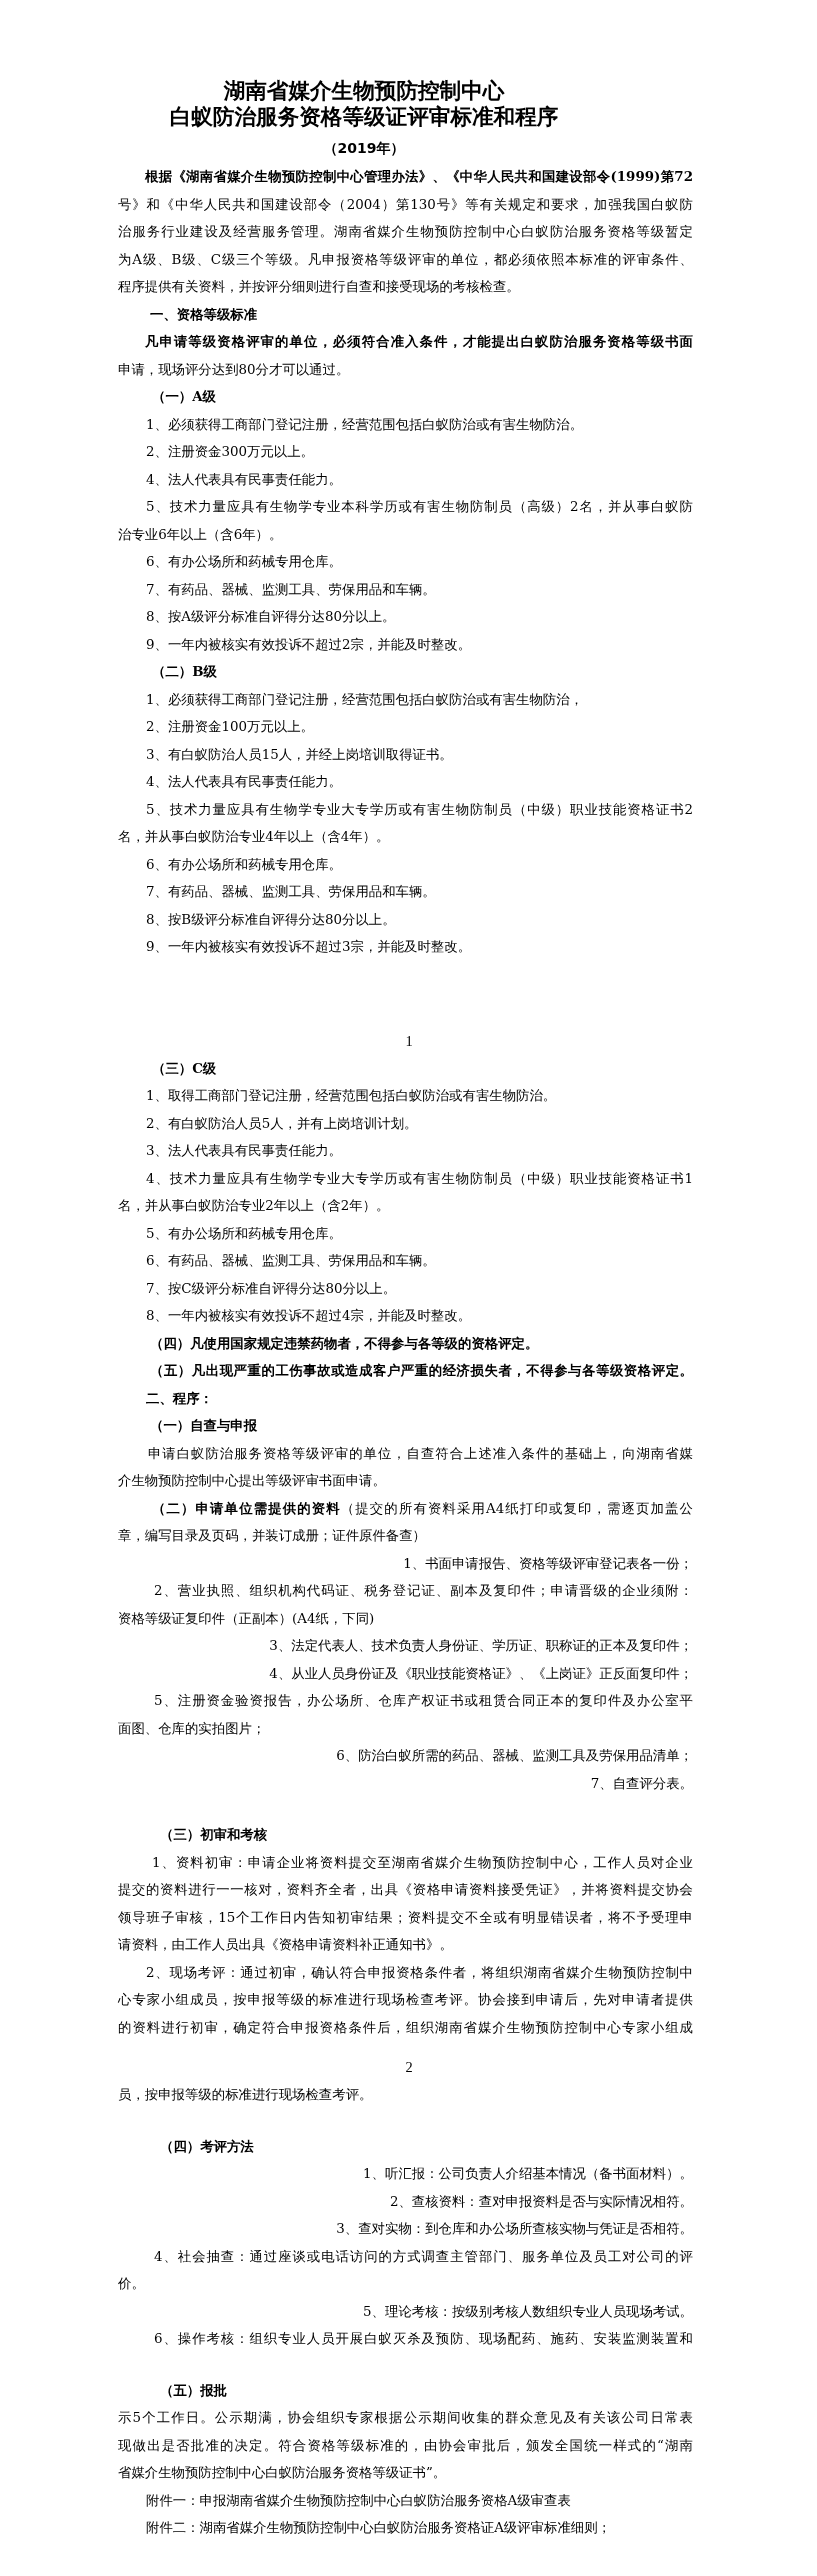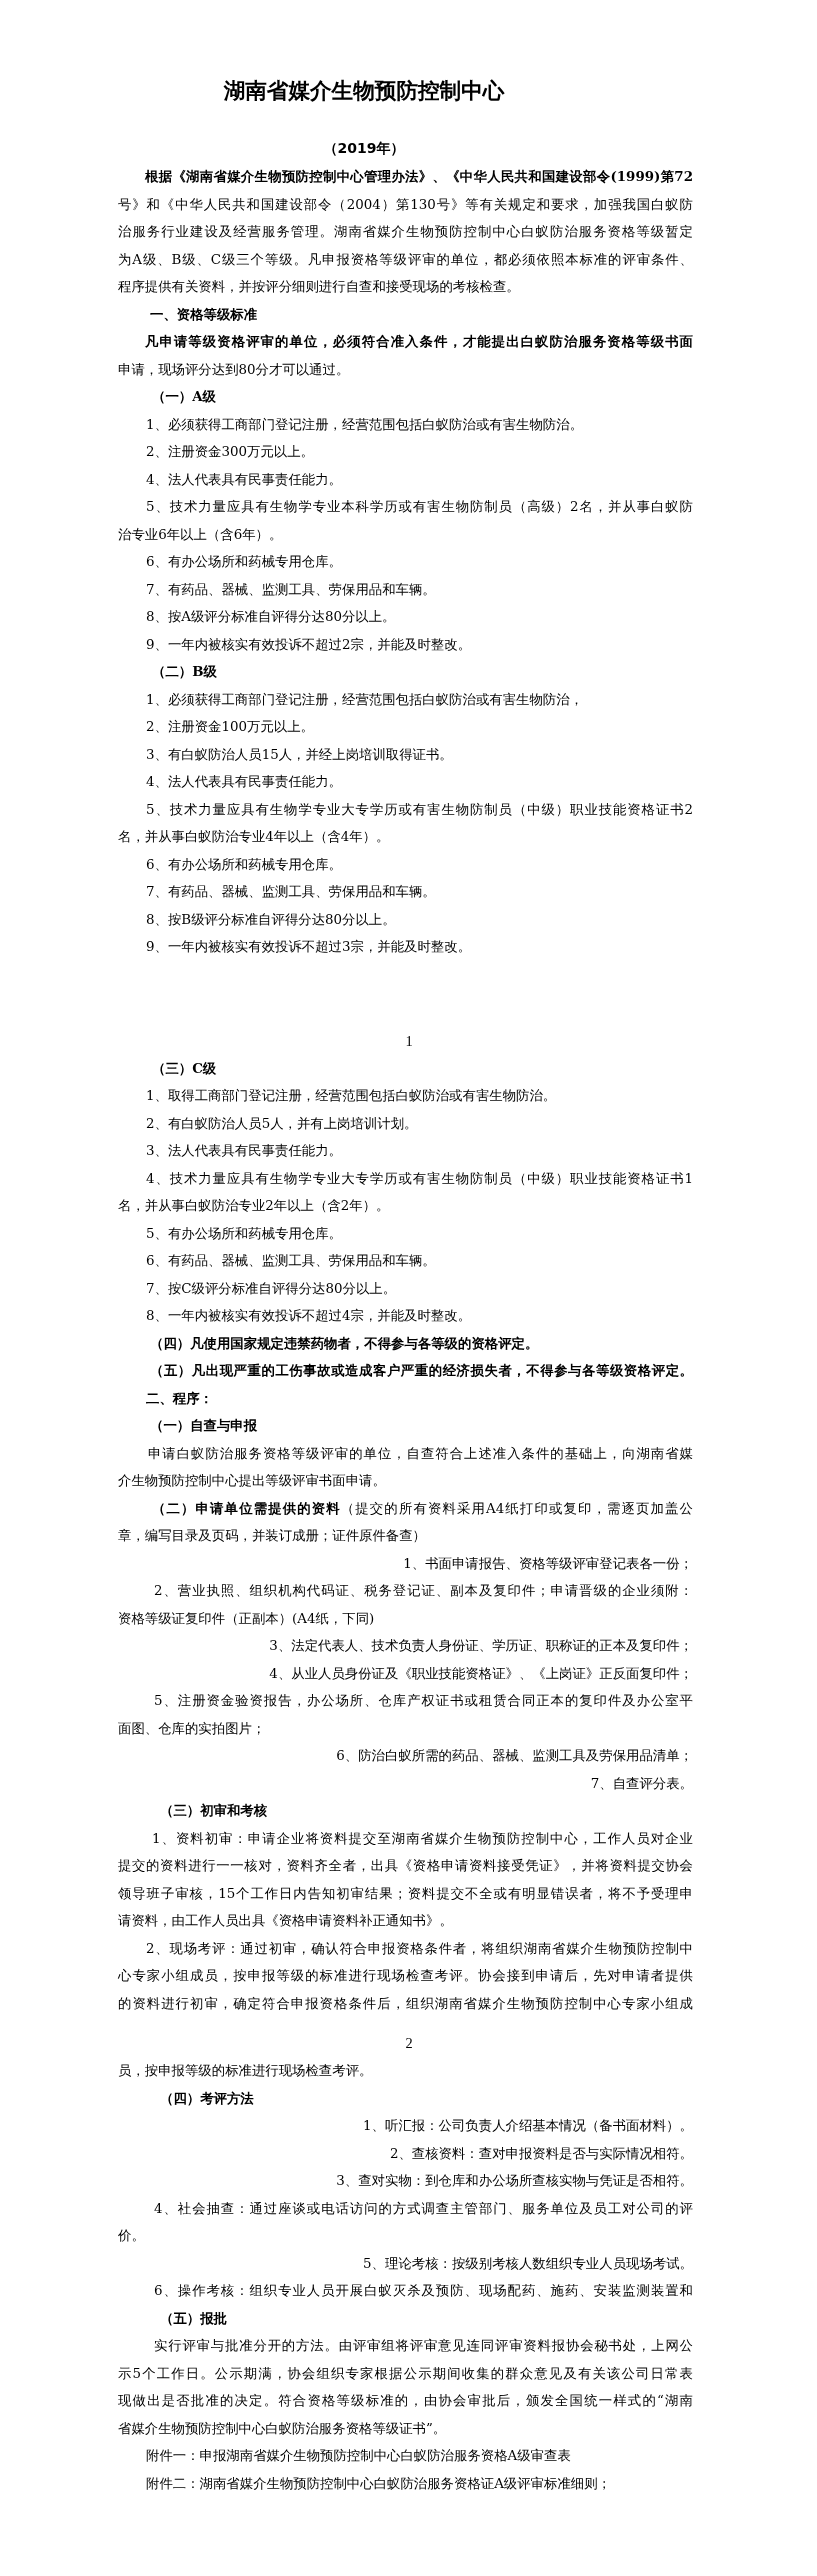--- a/index.html
+++ b/index.html
@@ -15,35 +15,36 @@
   .full { text-align: justify; text-align-last: justify; }
   .b { font-weight: bold; }
   .i0 { padding-left: 1px; }
   .i55 { padding-left: 28px; font-weight: bold; }
   .i56 { padding-left: 29px; }
   .i60 { padding-left: 31px; }
   .i64 { padding-left: 33px; }
   .i65 { padding-left: 33px; }
   .i68 { padding-left: 35px; }
   .i71 { padding-left: 37px; text-align: right; }
-  .i83 { padding-left: 43px; }
+  .i83 { padding-left: 43px; margin-top: 24px; }
   .gap1 { height: 94px; position: relative; }
   .gap2 { height: 40px; position: relative; }
   .pgnum { position: absolute; left: -117px; width: 818px; text-align: center;
     font-family: "Liberation Serif", "DejaVu Serif", serif; font-size: 14.4px; line-height: 15.5px; }
   .gap1 .pgnum { top: 73px; }
   .gap2 .pgnum { top: 19px; }
 </style>
 </head>
 <body>
 
 <div class="page">
 
   <div class="title-block">
     <div>湖南省媒介生物预防控制中心</div>
+    <div>白蚁防治服务资格等级证评审标准和程序</div>
   </div>
   <div class="year">（2019年）</div>
 
   <div class="body-col">
 
     <div class="ln i55 full">根据《湖南省媒介生物预防控制中心管理办法》、《中华人民共和国建设部令(1999)第72</div>
     <div class="ln i0 full">号》和《中华人民共和国建设部令（2004）第130号》等有关规定和要求，加强我国白蚁防</div>
     <div class="ln i0 full">治服务行业建设及经营服务管理。湖南省媒介生物预防控制中心白蚁防治服务资格等级暂定</div>
     <div class="ln i0 full">为A级、B级、C级三个等级。凡申报资格等级评审的单位，都必须依照本标准的评审条件、</div>
     <div class="ln i0">程序提供有关资料，并按评分细则进行自查和接受现场的考核检查。</div>
@@ -129,21 +130,20 @@
     <div class="ln i83 b">（四）考评方法</div>
     <div class="ln i71">1、听汇报：公司负责人介绍基本情况（备书面材料）。</div>
     <div class="ln i71">2、查核资料：查对申报资料是否与实际情况相符。</div>
     <div class="ln i71">3、查对实物：到仓库和办公场所查核实物与凭证是否相符。</div>
     <div class="ln i71 full">4、社会抽查：通过座谈或电话访问的方式调查主管部门、服务单位及员工对公司的评</div>
     <div class="ln i0">价。</div>
     <div class="ln i71">5、理论考核：按级别考核人数组织专业人员现场考试。</div>
     <div class="ln i71 full">6、操作考核：组织专业人员开展白蚁灭杀及预防、现场配药、施药、安装监测装置和</div>
 
     <div class="ln i83 b">（五）报批</div>
-    <div class="ln i71 full">实行评审与批准分开的方法。由评审组将评审意见连同评审资料报协会秘书处，上网公</div>
     <div class="ln i0 full">示5个工作日。公示期满，协会组织专家根据公示期间收集的群众意见及有关该公司日常表</div>
     <div class="ln i0 full">现做出是否批准的决定。符合资格等级标准的，由协会审批后，颁发全国统一样式的“湖南</div>
     <div class="ln i0">省媒介生物预防控制中心白蚁防治服务资格等级证书”。</div>
 
 
     <div class="ln i56">附件一：申报湖南省媒介生物预防控制中心白蚁防治服务资格A级审查表</div>
     <div class="ln i56">附件二：湖南省媒介生物预防控制中心白蚁防治服务资格证A级评审标准细则；</div>
 
   </div>
 </div>

